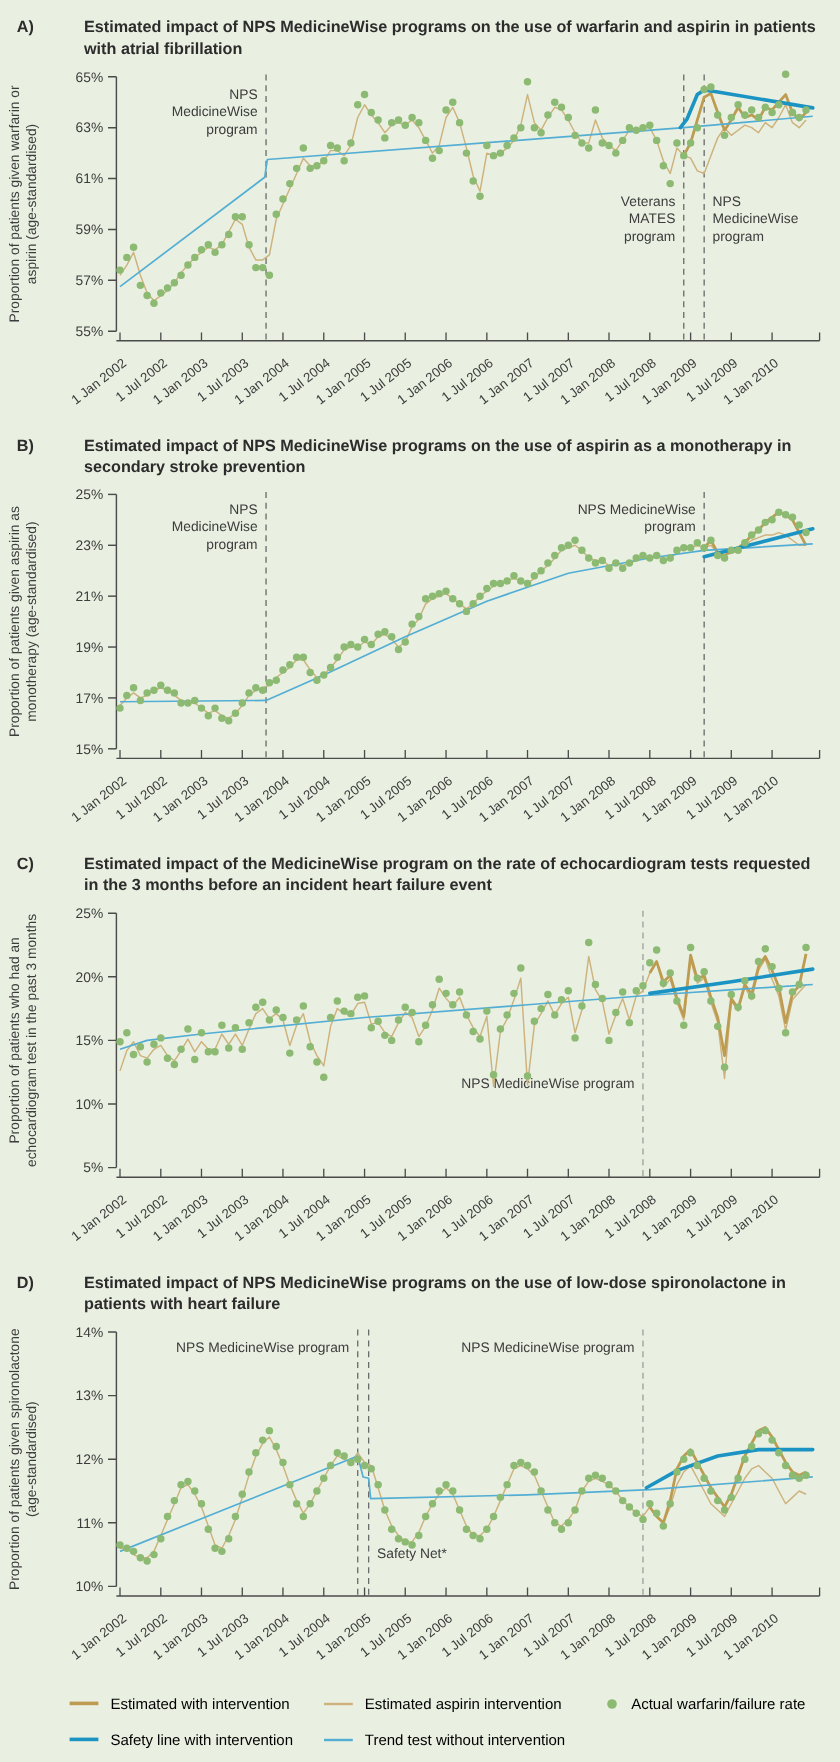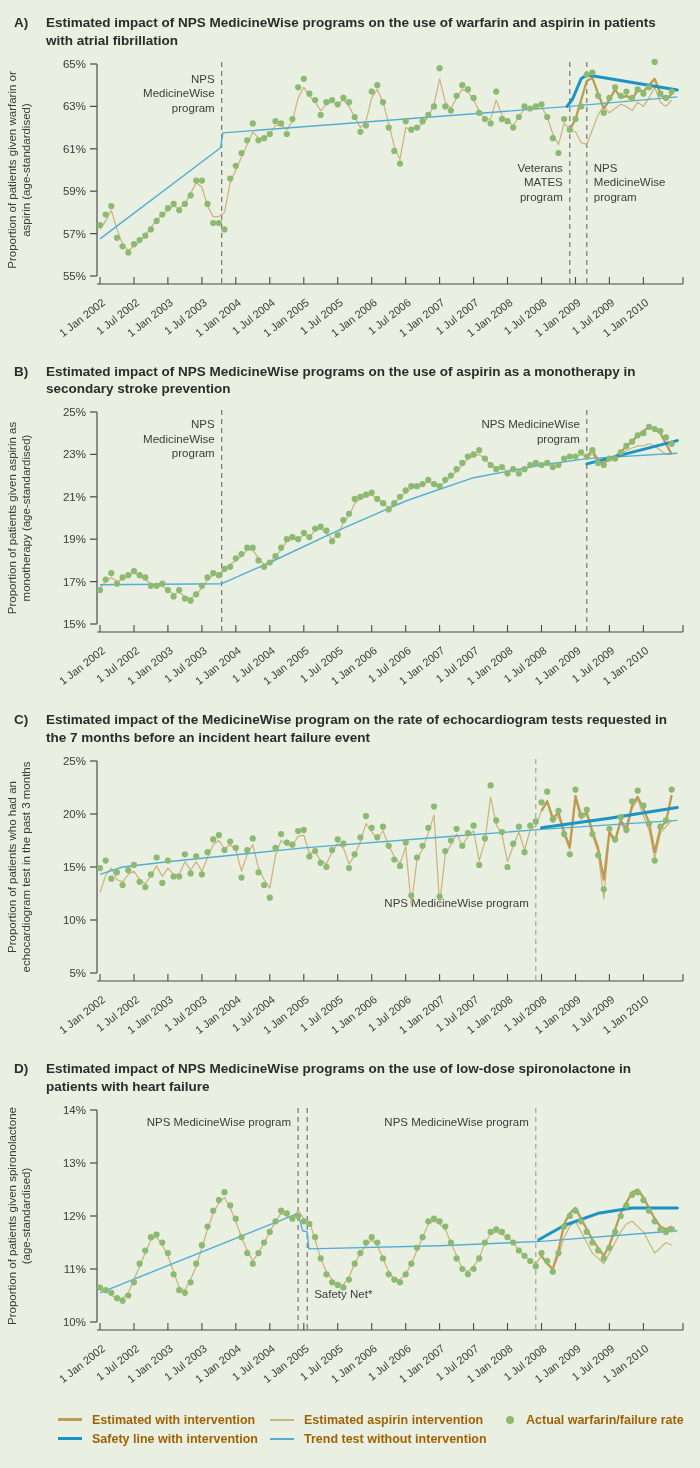--- a/index.html
+++ b/index.html
@@ -14,35 +14,34 @@
   .panel{margin:0 0 2px 0;}
   .panel-title{
     display:flex;
     padding:4px 14px 0 14px;
     font-size:13.5px;
     font-weight:bold;
     line-height:1.32;
     color:#2c2c2c;
   }
   .panel-letter{flex:0 0 32px;}
-  .panel-title-text{flex:1 1 auto;padding-right:6px;}
+  .panel-title-text{flex:1 1 auto;padding-right:6px;margin-left:24px;}
   svg.chart{display:block;margin-top:2px;}
   svg text{font-family:"Liberation Sans", sans-serif;}
   .ytick-label{font-size:11.5px;fill:#3c3c3c;}
   .xtick-label{font-size:11px;fill:#3c3c3c;}
   .ylab{font-size:11.5px;fill:#3c3c3c;}
   .anno{font-size:11.5px;fill:#3d3d3d;}
   .legend{
     margin:10px 0 0 58px;
     display:grid;
     grid-template-columns:212px 228px auto;
-    row-gap:5px;
+    row-gap:16px;
     font-size:12.5px;
-    color:#a16207;
-    font-weight:bold;
+    color:#000000;
   }
   .legend-item{display:flex;align-items:center;}
   .sw{display:inline-block;margin-right:10px;flex:0 0 auto;}
   .sw-line-thick{width:24px;height:3px;}
   .sw-line-thin{width:24px;height:2px;}
   .sw-dot{width:8px;height:8px;border-radius:50%;margin-left:8px;margin-right:12px;}
 </style>
 </head>
 <body>
 
@@ -399,21 +398,21 @@
           <circle cx="660.4" cy="31.1" r="3.1" fill="#8cba72"></circle>
           <circle cx="666" cy="37.4" r="3.1" fill="#8cba72"></circle>
           <circle cx="671.7" cy="43.8" r="3.1" fill="#8cba72"></circle>
         </g>
       </svg>
   </section>
 
   <section class="panel">
     <div class="panel-title">
       <span class="panel-letter">C)</span>
-      <span class="panel-title-text">Estimated impact of the MedicineWise program on the rate of echocardiogram tests requested in the 7 months before an incident heart failure event</span>
+      <span class="panel-title-text">Estimated impact of the MedicineWise program on the rate of echocardiogram tests requested in the 3 months before an incident heart failure event</span>
     </div>
     <svg class="chart" width="700" height="305" viewBox="0 0 700 305">
         <text class="ylab" text-anchor="middle" transform="translate(16,118) rotate(-90)">Proportion of patients who had an</text>
         <text class="ylab" text-anchor="middle" transform="translate(30,118) rotate(-90)">echocardiogram test in the past 3 months</text>
         <path d="M 97 12 L 97 224" stroke="#4b4b4b" stroke-width="1.2" fill="none"></path>
         <line x1="90" y1="12" x2="97" y2="12" stroke="#4b4b4b" stroke-width="1.2"></line>
         <text class="ytick-label" x="86" y="16" text-anchor="end">25%</text>
         <line x1="90" y1="65" x2="97" y2="65" stroke="#4b4b4b" stroke-width="1.2"></line>
         <text class="ytick-label" x="86" y="69" text-anchor="end">20%</text>
         <line x1="90" y1="118" x2="97" y2="118" stroke="#4b4b4b" stroke-width="1.2"></line>

